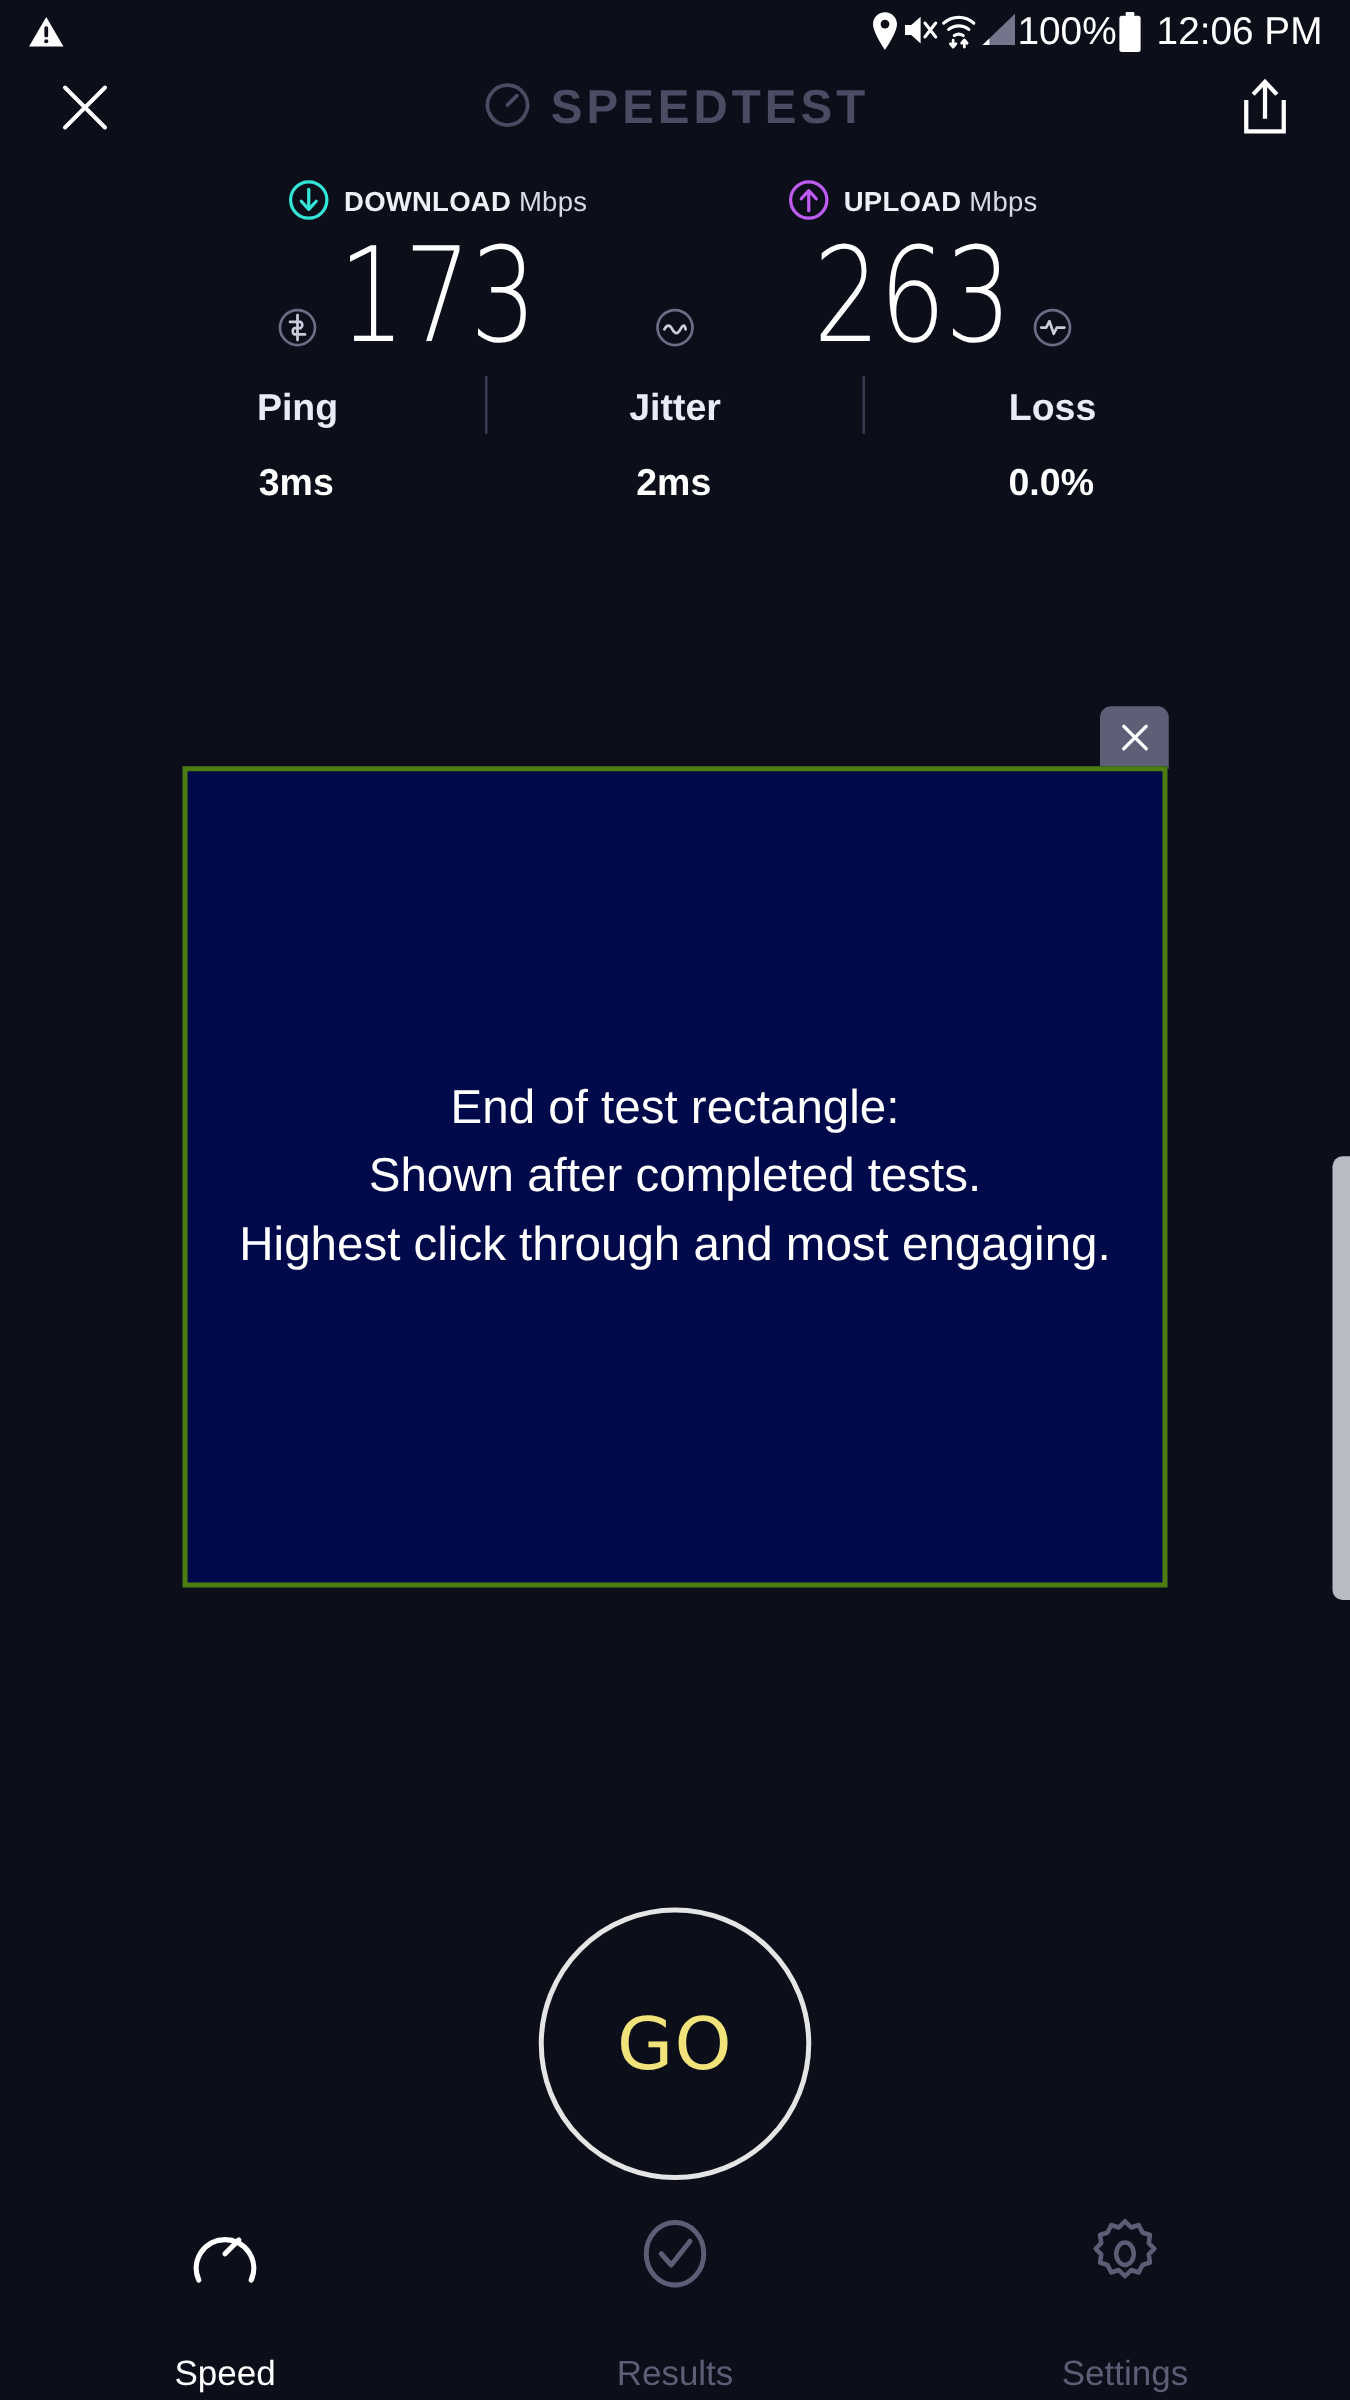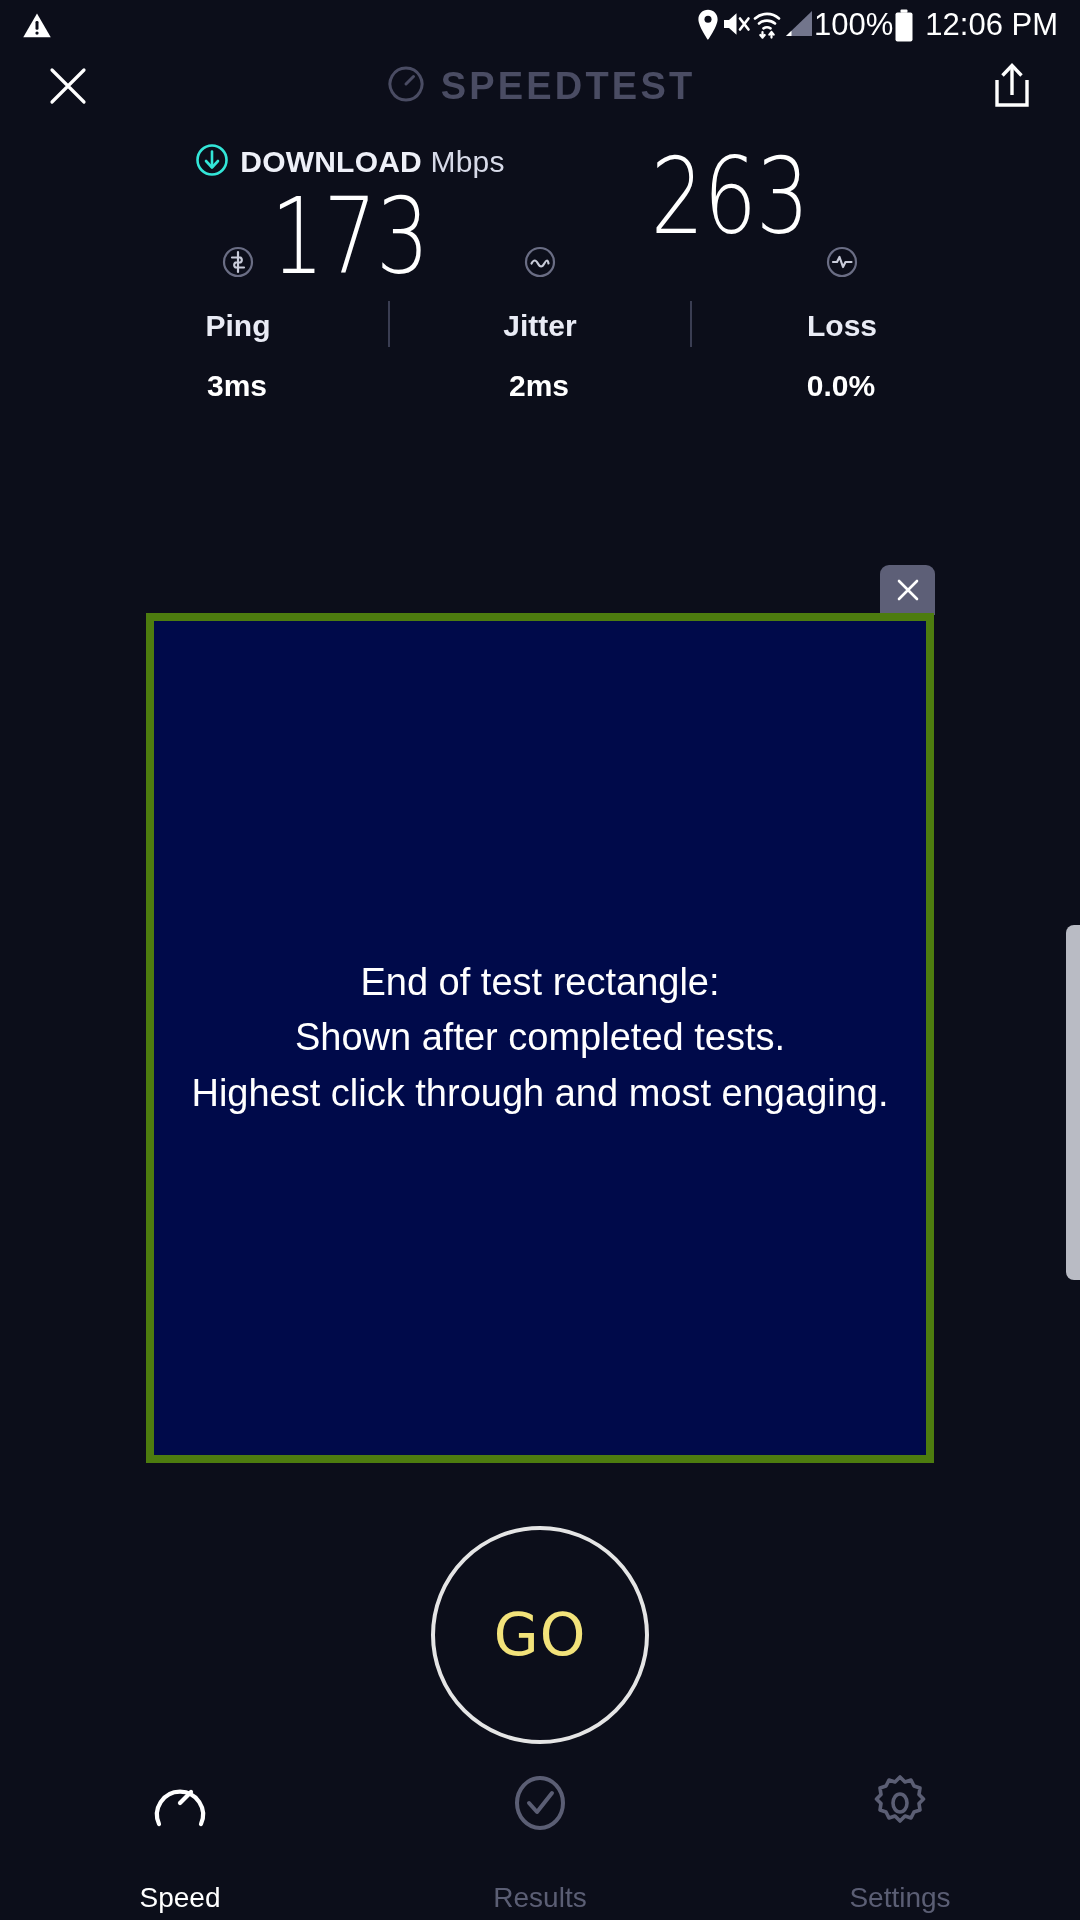--- a/index.html
+++ b/index.html
@@ -100,21 +100,21 @@
     flex-direction: column;
     align-items: center;
   }
   .res-label {
     display: flex;
     align-items: center;
     gap: 11px;
     height: 40px;
   }
   .res-label-text {
-    font-size: 30px;
+    font-size: 22px;
     font-weight: 700;
     color: #eef0f8;
     letter-spacing: 0.2px;
     white-space: nowrap;
   }
   .res-label-text .unit { font-weight: 400; color: #d7dae8; }
   .res-value {
     font-size: 105px;
     font-weight: 300;
     line-height: 1.02;
@@ -171,23 +171,23 @@
     border-radius: 9px 9px 0 0;
     display: flex;
     align-items: center;
     justify-content: center;
   }
   .ad-rect {
     position: absolute;
     left: 146px;
     top: 613px;
     width: 788px;
-    height: 850px;
+    height: 657px;
     background: #000a4a;
-    border: 8px solid #4d7c0f;
+    border: 4px solid #4d7c0f;
     box-sizing: border-box;
     display: flex;
     align-items: center;
     justify-content: center;
   }
   .ad-text {
     text-align: center;
     font-size: 38px;
     line-height: 1.45;
     color: #ffffff;
@@ -344,20 +344,30 @@
             <path d="M17 8.5 V24" stroke="#33e6d8" stroke-width="2.6" stroke-linecap="round"></path>
             <path d="M11 18 L17 24.5 L23 18" stroke="#33e6d8" stroke-width="2.6" fill="none" stroke-linecap="round" stroke-linejoin="round"></path>
           </svg>
         </span>
         <span class="res-label-text"><span>DOWNLOAD</span> <span class="unit">Mbps</span></span>
       </div>
       <div class="res-value">173</div>
     </div>
 
     <div class="res-col">
+      <div class="res-label">
+        <span>
+          <svg width="34" height="34" viewBox="0 0 34 34">
+            <circle cx="17" cy="17" r="14.5" stroke="#bf5af2" stroke-width="2.6" fill="none"></circle>
+            <path d="M17 25.5 V10" stroke="#bf5af2" stroke-width="2.6" stroke-linecap="round"></path>
+            <path d="M11 16 L17 9.5 L23 16" stroke="#bf5af2" stroke-width="2.6" fill="none" stroke-linecap="round" stroke-linejoin="round"></path>
+          </svg>
+        </span>
+        <span class="res-label-text"><span>UPLOAD</span> <span class="unit">Mbps</span></span>
+      </div>
       <div class="res-value">263</div>
     </div>
 
   </div>
 </div>
 
 <div class="metrics">
 
   <div class="metric">
     <span>

